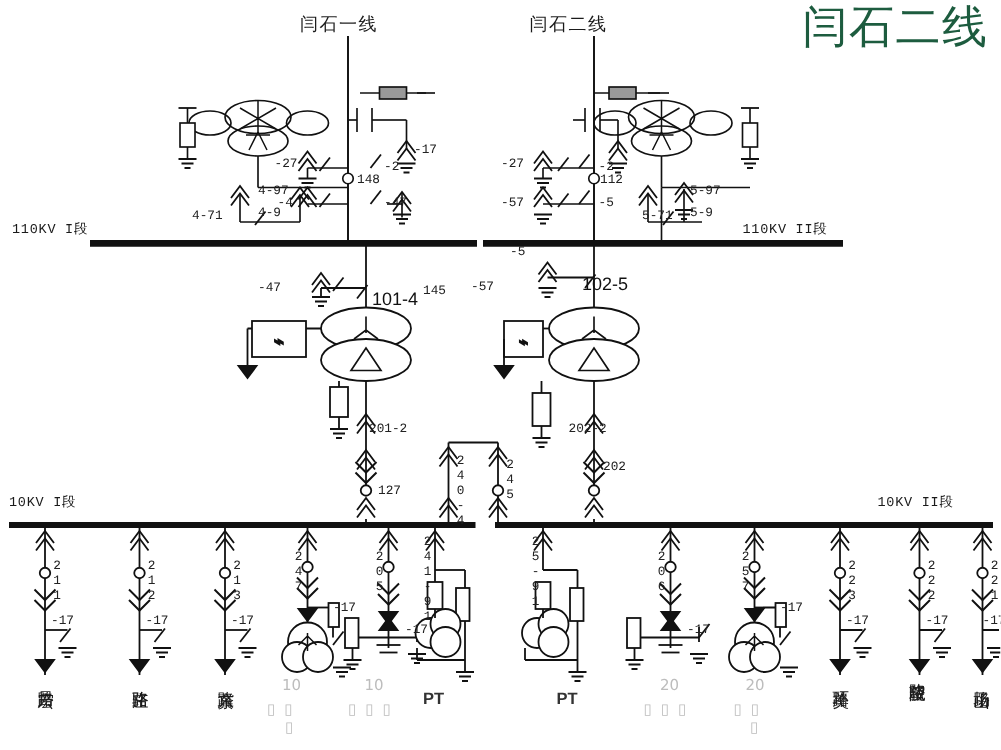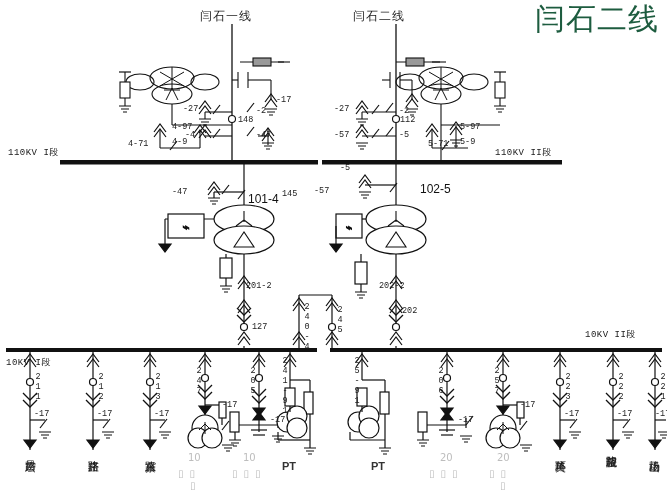--- a/index.html
+++ b/index.html
@@ -410,21 +410,21 @@
     </g>
   </svg>
 
   <div class="ttl" style="color: rgb(29, 92, 63);">闫石二线</div>
 
   <div class="lbl hdr" style="left:200px;top:8px;">闫石一线</div>
   <div class="lbl hdr" style="left:353px;top:8px;">闫石二线</div>
 
   <div class="lbl busname" style="left:8px;top:146px;">110KV I段</div>
   <div class="lbl busname" style="left:495px;top:146px;">110KV II段</div>
-  <div class="lbl busname" style="left:6px;top:328px;margin-top:28px;">10KV I段</div>
+  <div class="lbl busname" style="left:6px;top:328px;">10KV I段</div>
   <div class="lbl busname" style="left:585px;top:328px;">10KV II段</div>
 
   <div class="lbl dev" style="left:276px;top:95px;">-17</div>
   <div class="lbl dev" style="left:183px;top:104px;">-27</div>
   <div class="lbl dev" style="left:256px;top:106px;">-2</div>
   <div class="lbl dev" style="left:238px;top:115px;">148</div>
   <div class="lbl dev" style="left:185px;top:130px;">-4</div>
   <div class="lbl dev" style="left:256px;top:130px;">-47</div>
   <div class="lbl dev" style="left:172px;top:122px;">4-97</div>
   <div class="lbl dev" style="left:172px;top:137px;">4-9</div>
@@ -437,21 +437,21 @@
   <div class="lbl dev" style="left:399px;top:130px;">-5</div>
   <div class="lbl dev" style="left:460px;top:122px;">5-97</div>
   <div class="lbl dev" style="left:460px;top:137px;">5-9</div>
   <div class="lbl dev" style="left:428px;top:139px;">5-71</div>
 
   <div class="lbl devbig" style="left:248px;top:192px;text-align:right;">101-4</div>
   <div class="lbl dev" style="left:246px;top:281px;">201-2</div>
   <div class="lbl dev" style="left:172px;top:187px;">-47</div>
   <div class="lbl dev" style="left:282px;top:189px;">145</div>
 
-  <div class="lbl devbig" style="left:420px;top:182px;">102-5</div>
+  <div class="lbl devbig" style="left:388px;top:182px;">102-5</div>
   <div class="lbl dev" style="left:379px;top:281px;">202-2</div>
   <div class="lbl dev" style="left:314px;top:186px;">-57</div>
   <div class="lbl dev" style="left:340px;top:163px;">-5</div>
 
   <div class="lbl dev" style="left:252px;top:322px;">127</div>
   <div class="lbl dev" style="left:402px;top:306px;font-family:Liberation Mono, monospace;">202</div>
 
   <div class="lbl vert" style="left:302px;top:302px;">240-4</div>
   <div class="lbl vert" style="left:335px;top:305px;">245</div>
 

